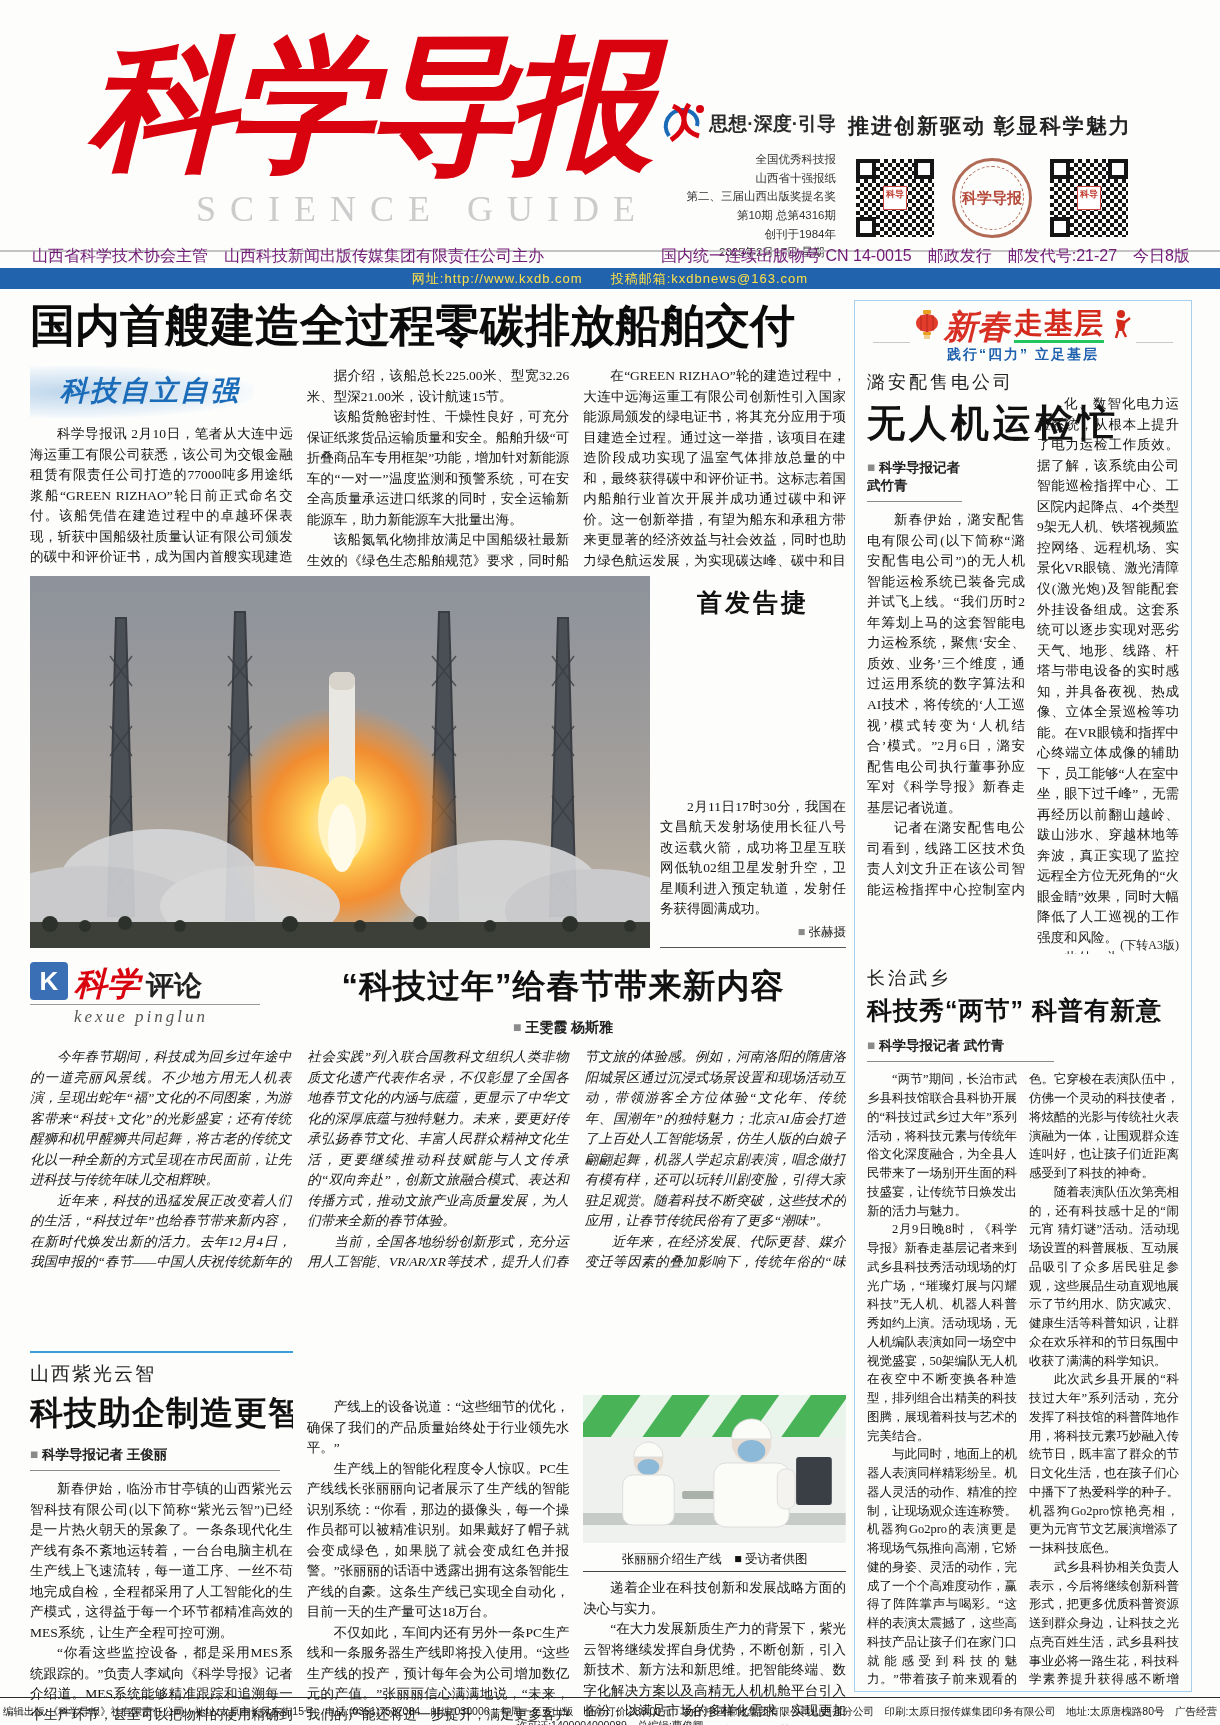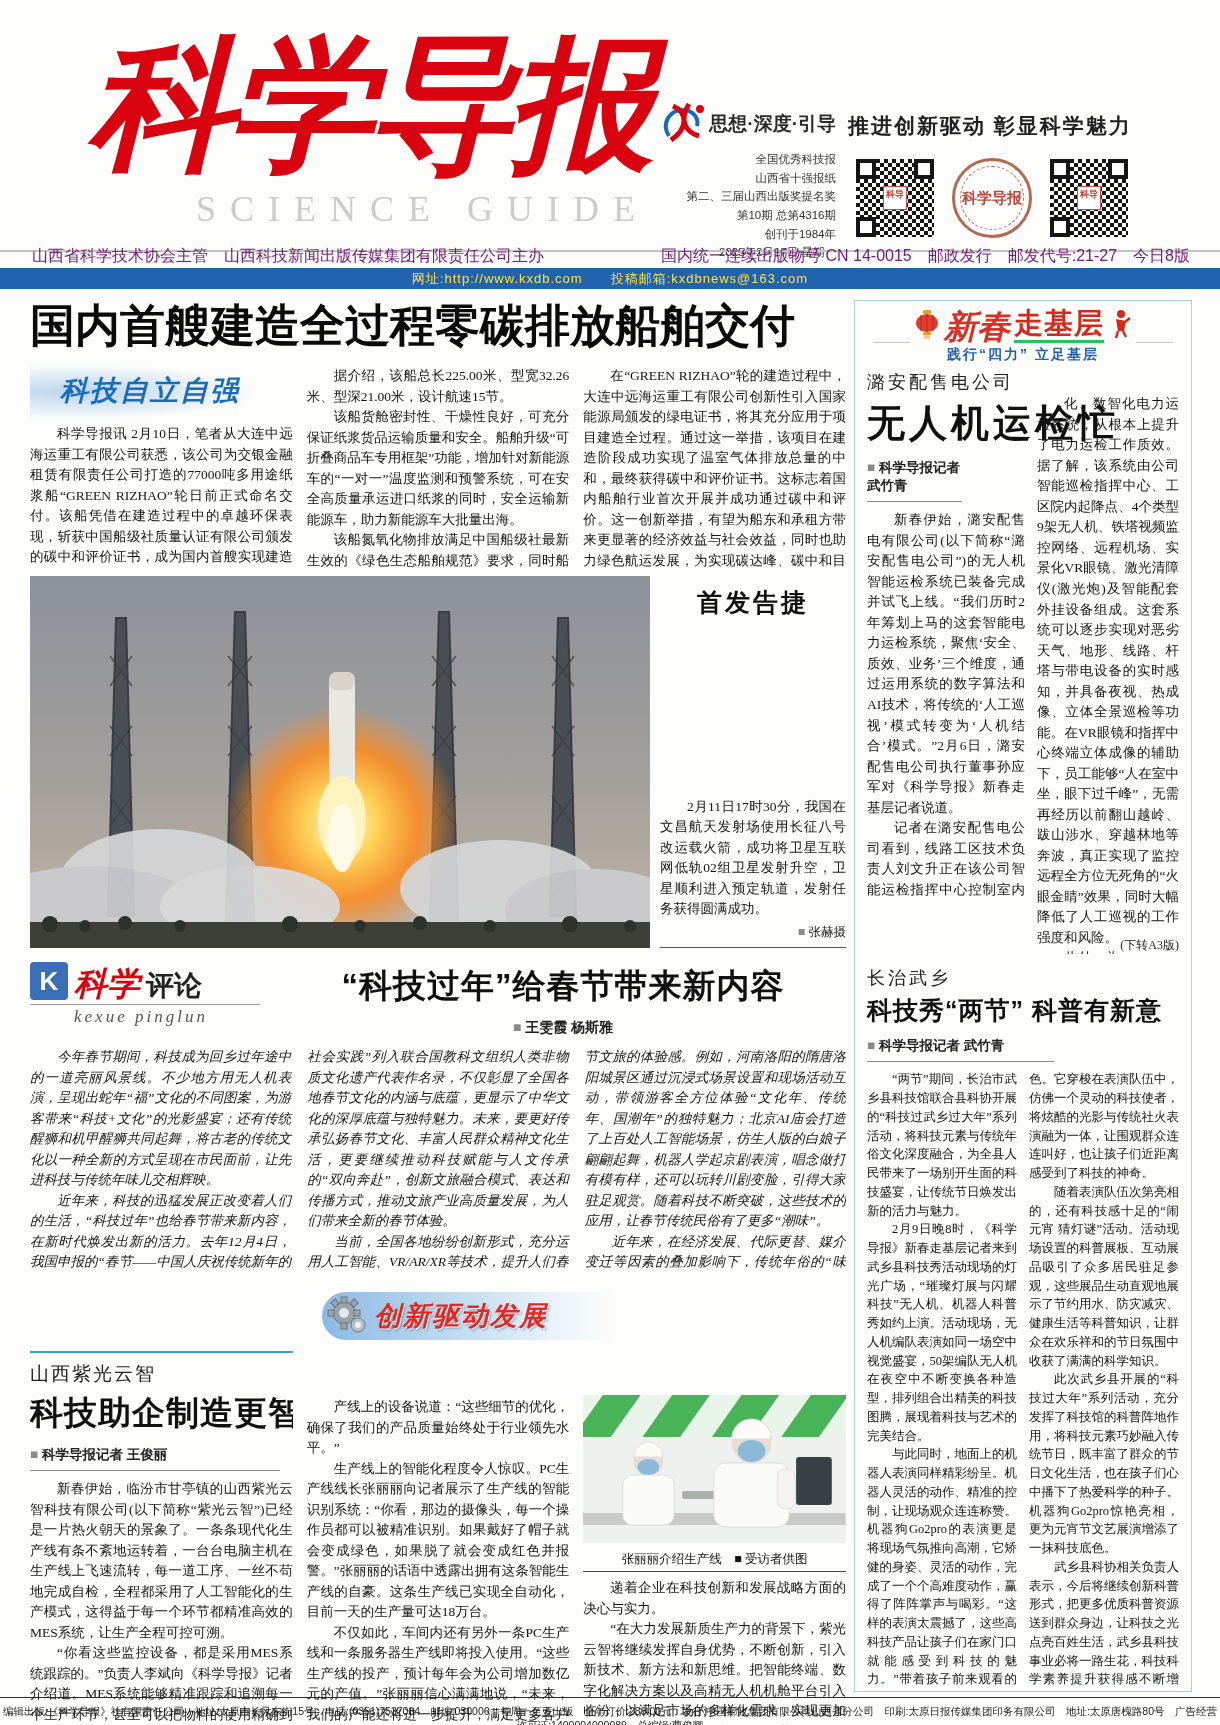--- a/index.html
+++ b/index.html
@@ -330,39 +330,20 @@
         </svg>
         <div class="factory-caption">张丽丽介绍生产线　■ 受访者供图</div>
         <div>
             <p class="para">递着企业在科技创新和发展战略方面的决心与实力。</p>
             <p class="para">“在大力发展新质生产力的背景下，紫光云智将继续发挥自身优势，不断创新，引入新技术、新方法和新思维。把智能终端、数字化解决方案以及高精无人机机舱平台引入临汾，以满足市场的多样化需求，实现更加持续、稳定的发展。”展望未来，紫光云智副总侯梦溪信心满满地说。</p>
           </div>
       </div>
     </div>
   </div>
 
-  <div class="ribbon">
-    <span>
-      <svg width="42" height="42" viewBox="0 0 42 42">
-        <g fill="#9aa2ab" stroke="#6d747c" stroke-width="1">
-          <circle cx="18" cy="20" r="11"></circle>
-          <rect x="15" y="4" width="6" height="6"></rect>
-            <rect x="15" y="30" width="6" height="6"></rect>
-          <rect x="2" y="17" width="6" height="6"></rect>
-            <rect x="28" y="17" width="6" height="6"></rect>
-          <rect x="6" y="7" width="6" height="6" transform="rotate(45 9 10)"></rect>
-          <rect x="25" y="7" width="6" height="6" transform="rotate(-45 28 10)"></rect>
-        </g>
-        <circle cx="18" cy="20" r="5" fill="#e3e7ea"></circle>
-        <circle cx="32" cy="32" r="7" fill="#b8bfc6" stroke="#6d747c"></circle>
-        <circle cx="32" cy="32" r="3" fill="#eef1f3"></circle>
-      </svg>
-    </span>
-    <span class="ribbon-text">创新驱动发展</span>
-  </div>
 
   <div class="right-box">
 
     <div class="xc-badge">
       <div class="xc-badge-main">
         <div class="xc-rule"></div>
         <span>
           <svg width="26" height="30" viewBox="0 0 26 30">
             <rect x="9" y="1" width="8" height="4" rx="1" fill="#e8a020"></rect>
             <ellipse cx="13" cy="14" rx="11" ry="9" fill="#e23c2c"></ellipse>

